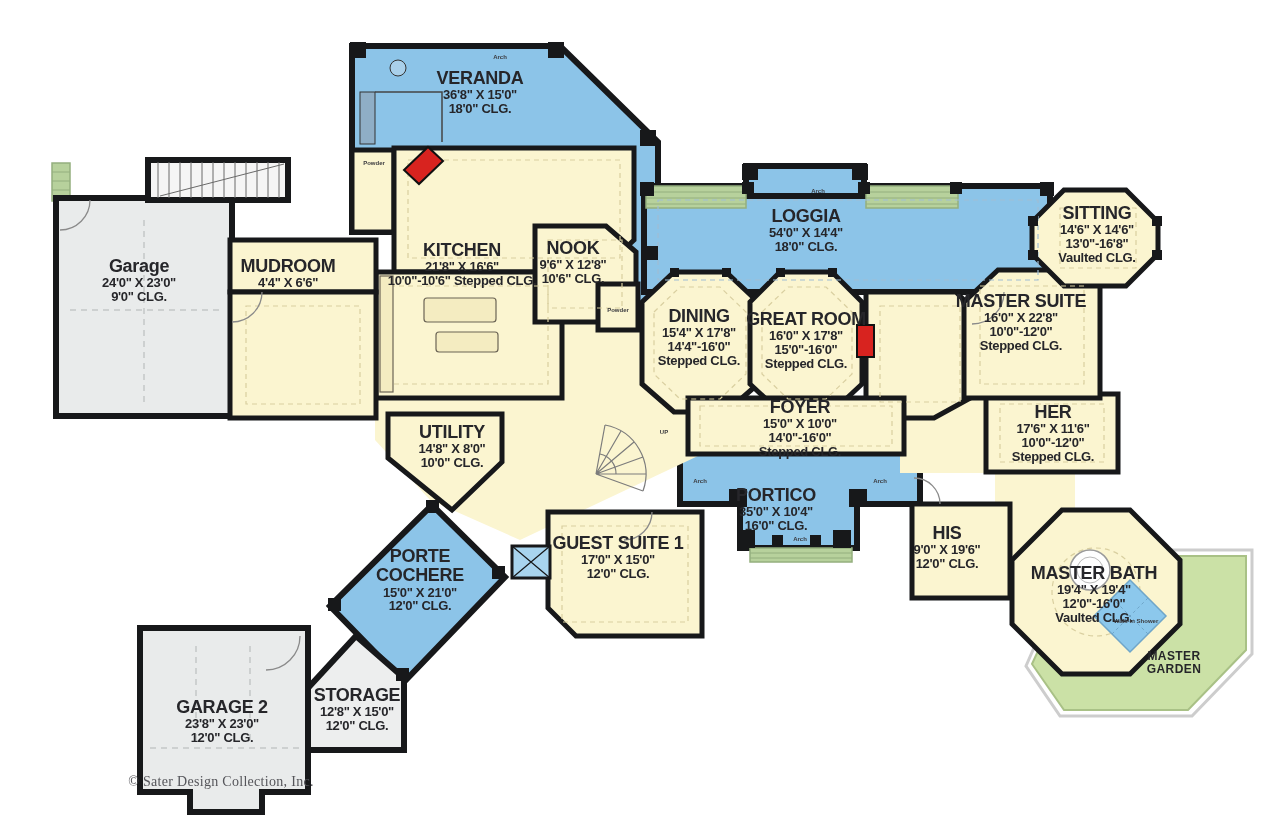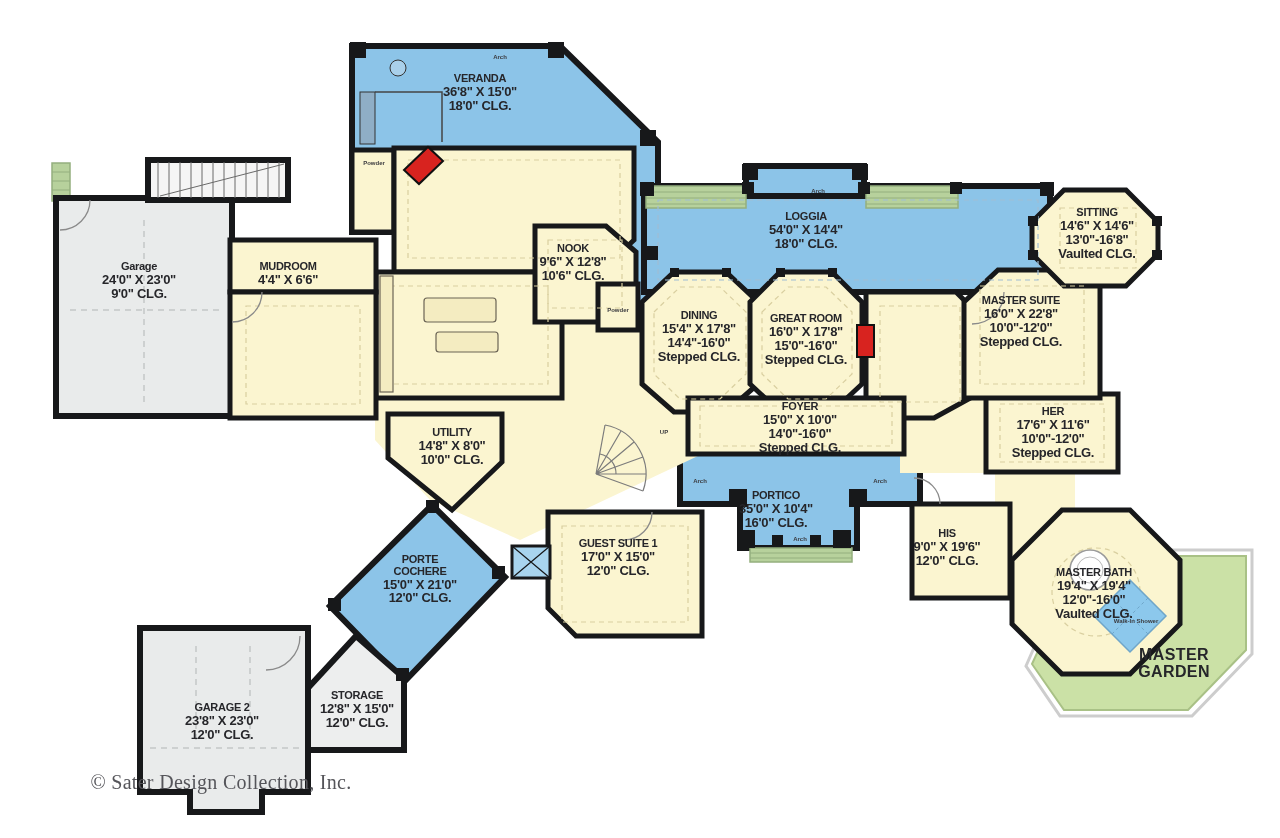--- a/index.html
+++ b/index.html
@@ -2,27 +2,27 @@
 <html><head>
 <meta charset="utf-8">
 <style>
   html,body{margin:0;padding:0;background:#ffffff;}
   .plan{position:relative;width:1280px;height:838px;background:#ffffff;overflow:hidden;
         font-family:"Liberation Sans",sans-serif;}
   .plan svg{position:absolute;left:0;top:0;}
   .room-label{position:absolute;transform:translate(-50%,-50%);text-align:center;
       color:#26262a;font-weight:bold;line-height:1.07;letter-spacing:-0.3px;white-space:nowrap;z-index:5;}
   .room-label span{display:block;}
-  .room-label .l0{font-size:11px;}
+  .room-label .l0{font-size:18px;}
   .room-label .lx{font-size:13px;}
-  .room-label.garden .l0,.room-label.garden .lx{font-size:16px;letter-spacing:0.4px;}
+  .room-label.garden .l0,.room-label.garden .lx{font-size:12px;letter-spacing:0.4px;}
   .tiny-label{position:absolute;transform:translate(-50%,-50%);font-size:6px;font-weight:bold;
       color:#3a3a3e;z-index:5;white-space:nowrap;}
   .copyright{position:absolute;transform:translate(-50%,-50%);font-family:"Liberation Serif",serif;
-      font-size:20px;color:#55555a;z-index:5;white-space:nowrap;letter-spacing:0.3px;}
+      font-size:14px;color:#55555a;z-index:5;white-space:nowrap;letter-spacing:0.3px;}
 </style>
 </head>
 <body>
 
 <div class="plan">
 
 <svg width="1280" height="838" viewBox="0 0 1280 838">
 
   <g stroke="#17181a" stroke-width="6" fill="#8CC4E8" stroke-linejoin="miter">
     <polygon points="352,46 560,46 658,142 658,306 598,306 598,232 352,232"></polygon>
@@ -180,20 +180,25 @@
     <path d="M300,636 A34,34 0 0 1 266,670"></path>
     <path d="M90,200 A30,30 0 0 1 60,230"></path>
   </g>
 </svg>
 
   <div class="room-label" style="left:480px;top:93px">
     <span class="l0">VERANDA</span>
     <span class="lx">36'8" X 15'0"</span>
     <span class="lx">18'0" CLG.</span>
   </div>
+  <div class="room-label" style="left:462px;top:265px">
+    <span class="l0">KITCHEN</span>
+    <span class="lx">21'8" X 16'6"</span>
+    <span class="lx">10'0"-10'6" Stepped CLG.</span>
+  </div>
   <div class="room-label" style="left:573px;top:263px">
     <span class="l0">NOOK</span>
     <span class="lx">9'6" X 12'8"</span>
     <span class="lx">10'6" CLG.</span>
   </div>
   <div class="room-label" style="left:288px;top:274px">
     <span class="l0">MUDROOM</span>
     <span class="lx">4'4" X 6'6"</span>
   </div>
   <div class="room-label" style="left:139px;top:281px">

